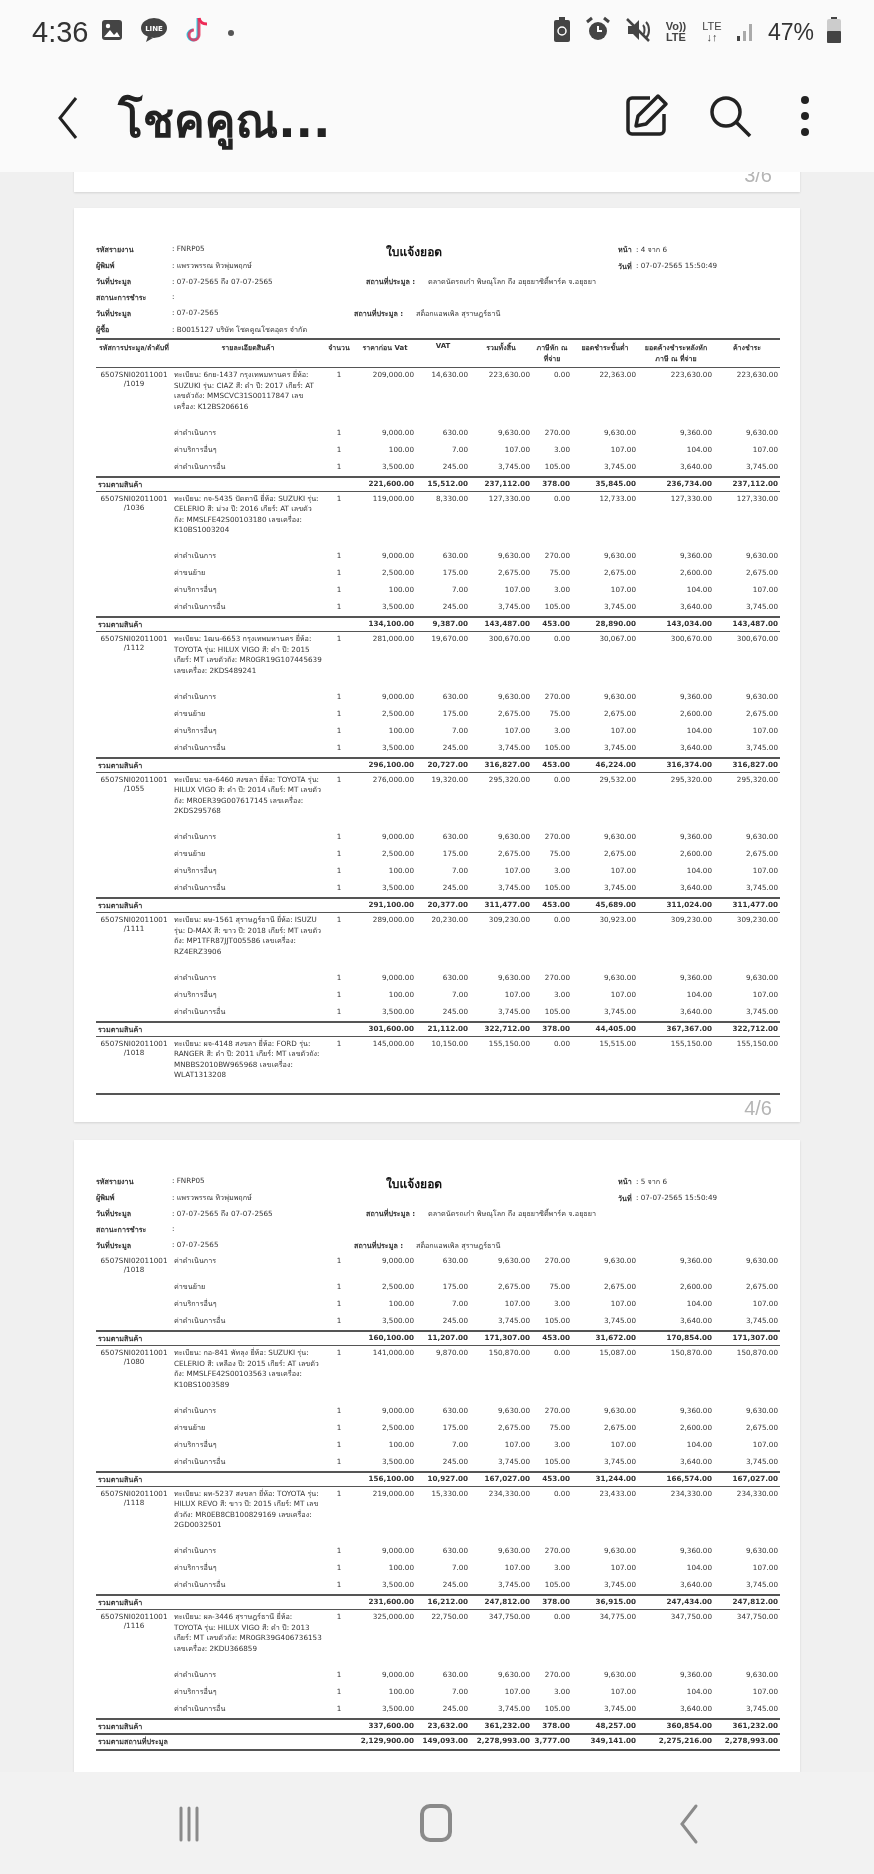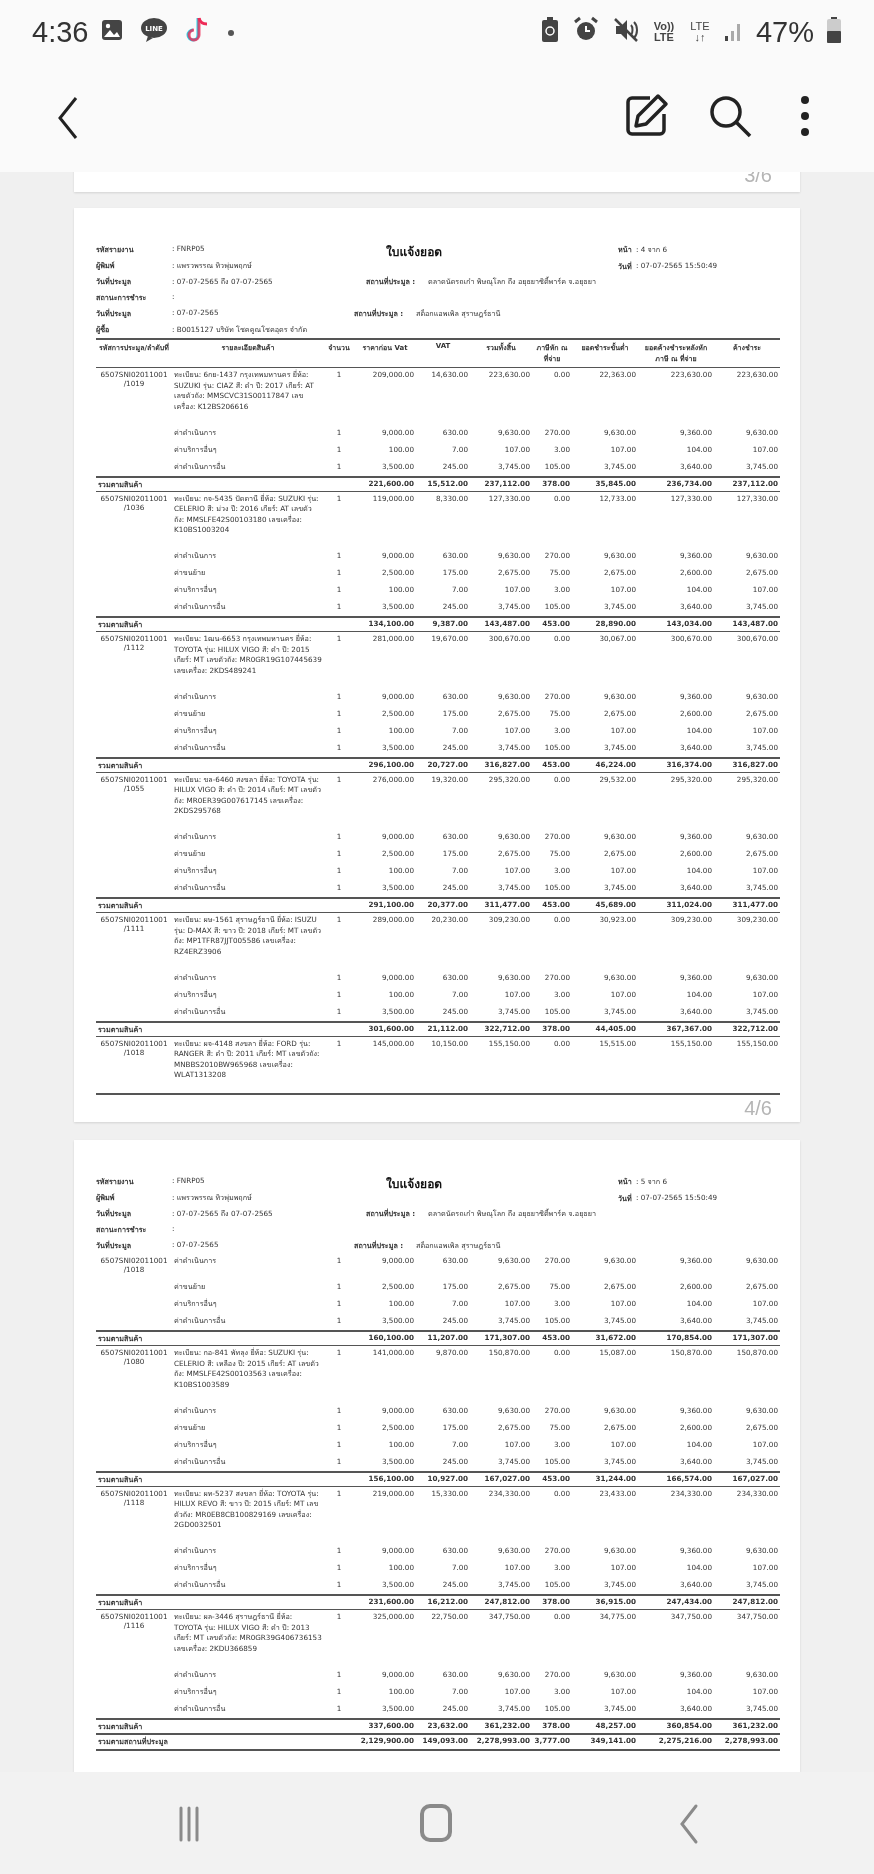--- a/index.html
+++ b/index.html
@@ -1,21 +1,21 @@
 <!DOCTYPE html>
 <html><head>
 <meta charset="utf-8">
 <style>
   * { box-sizing: border-box; margin: 0; padding: 0; }
   html, body { width: 874px; height: 1874px; overflow: hidden; background: #f2f2f2; font-family: "DejaVu Sans", sans-serif; }
   .statusbar { position: absolute; top: 0; left: 0; width: 874px; height: 64px; background: #fafafa; display: flex; align-items: center; padding: 0 32px; color: #333; }
   .statusbar .time { font-size: 29px; font-family: "Liberation Sans", sans-serif; margin-right: 12px; }
   .sb-icon { display: inline-block; margin-right: 16px; }
   .sb-right { margin-left: auto; display: flex; align-items: center; gap: 12px; font-family: "Liberation Sans", sans-serif; }
-  .sb-right .batt-pct { font-size: 29px; }
+  .sb-right .batt-pct { font-size: 23px; }
   .appbar { position: absolute; top: 64px; left: 0; width: 874px; height: 108px; background: #fafafa; display: flex; align-items: center; }
   .appbar .back { position: absolute; left: 50px; top: 28px; width: 40px; height: 52px; cursor: pointer; }
   .appbar .title { position: absolute; left: 118px; top: 20px; font-size: 46px; font-weight: bold; color: #222; font-family: "DejaVu Sans", sans-serif; }
   .appbar .act { position: absolute; top: 26px; width: 52px; height: 52px; cursor: pointer; }
   .viewer { position: absolute; top: 172px; left: 0; width: 874px; height: 1600px; overflow: hidden; background: #f0f0f0; }
   .page { position: absolute; left: 74px; width: 726px; background: #fff; box-shadow: 0 1px 2px rgba(0,0,0,0.12); }
   .page-num { position: absolute; right: 28px; font-size: 20px; color: #b5b5b5; font-family: "Liberation Sans", sans-serif; }
   .doc { position: absolute; left: 22px; width: 684px; font-size: 7.2px; color: #333; font-family: "DejaVu Sans", sans-serif; }
   .hdr { position: relative; height: 96px; }
   .hdr .lbl { position: absolute; font-weight: bold; }
@@ -96,20 +96,21 @@
         </svg></span>
   </div>
 </div>
 
 <div class="appbar">
   <div class="back">
     <svg width="40" height="52" viewBox="0 0 40 52">
         <path d="M26 6L10 26l16 20" stroke="#222" stroke-width="3" fill="none"></path>
       </svg>
   </div>
+  <div class="title">โชคคูณ...</div>
   <div class="act" style="left:620px;">
     <svg width="52" height="52" viewBox="0 0 52 52">
         <path d="M30 8H12a4 4 0 0 0-4 4v28a4 4 0 0 0 4 4h28a4 4 0 0 0 4-4V24" stroke="#222" stroke-width="3.5" fill="none"></path>
         <path d="M38 6l8 8-20 20-10 2 2-10z" stroke="#222" stroke-width="3.5" fill="none" stroke-linejoin="round"></path>
       </svg>
   </div>
   <div class="act" style="left:704px;">
     <svg width="52" height="52" viewBox="0 0 52 52">
         <circle cx="22" cy="22" r="14" stroke="#222" stroke-width="3.5" fill="none"></circle>
         <path d="M32 32l14 14" stroke="#222" stroke-width="3.5"></path>

